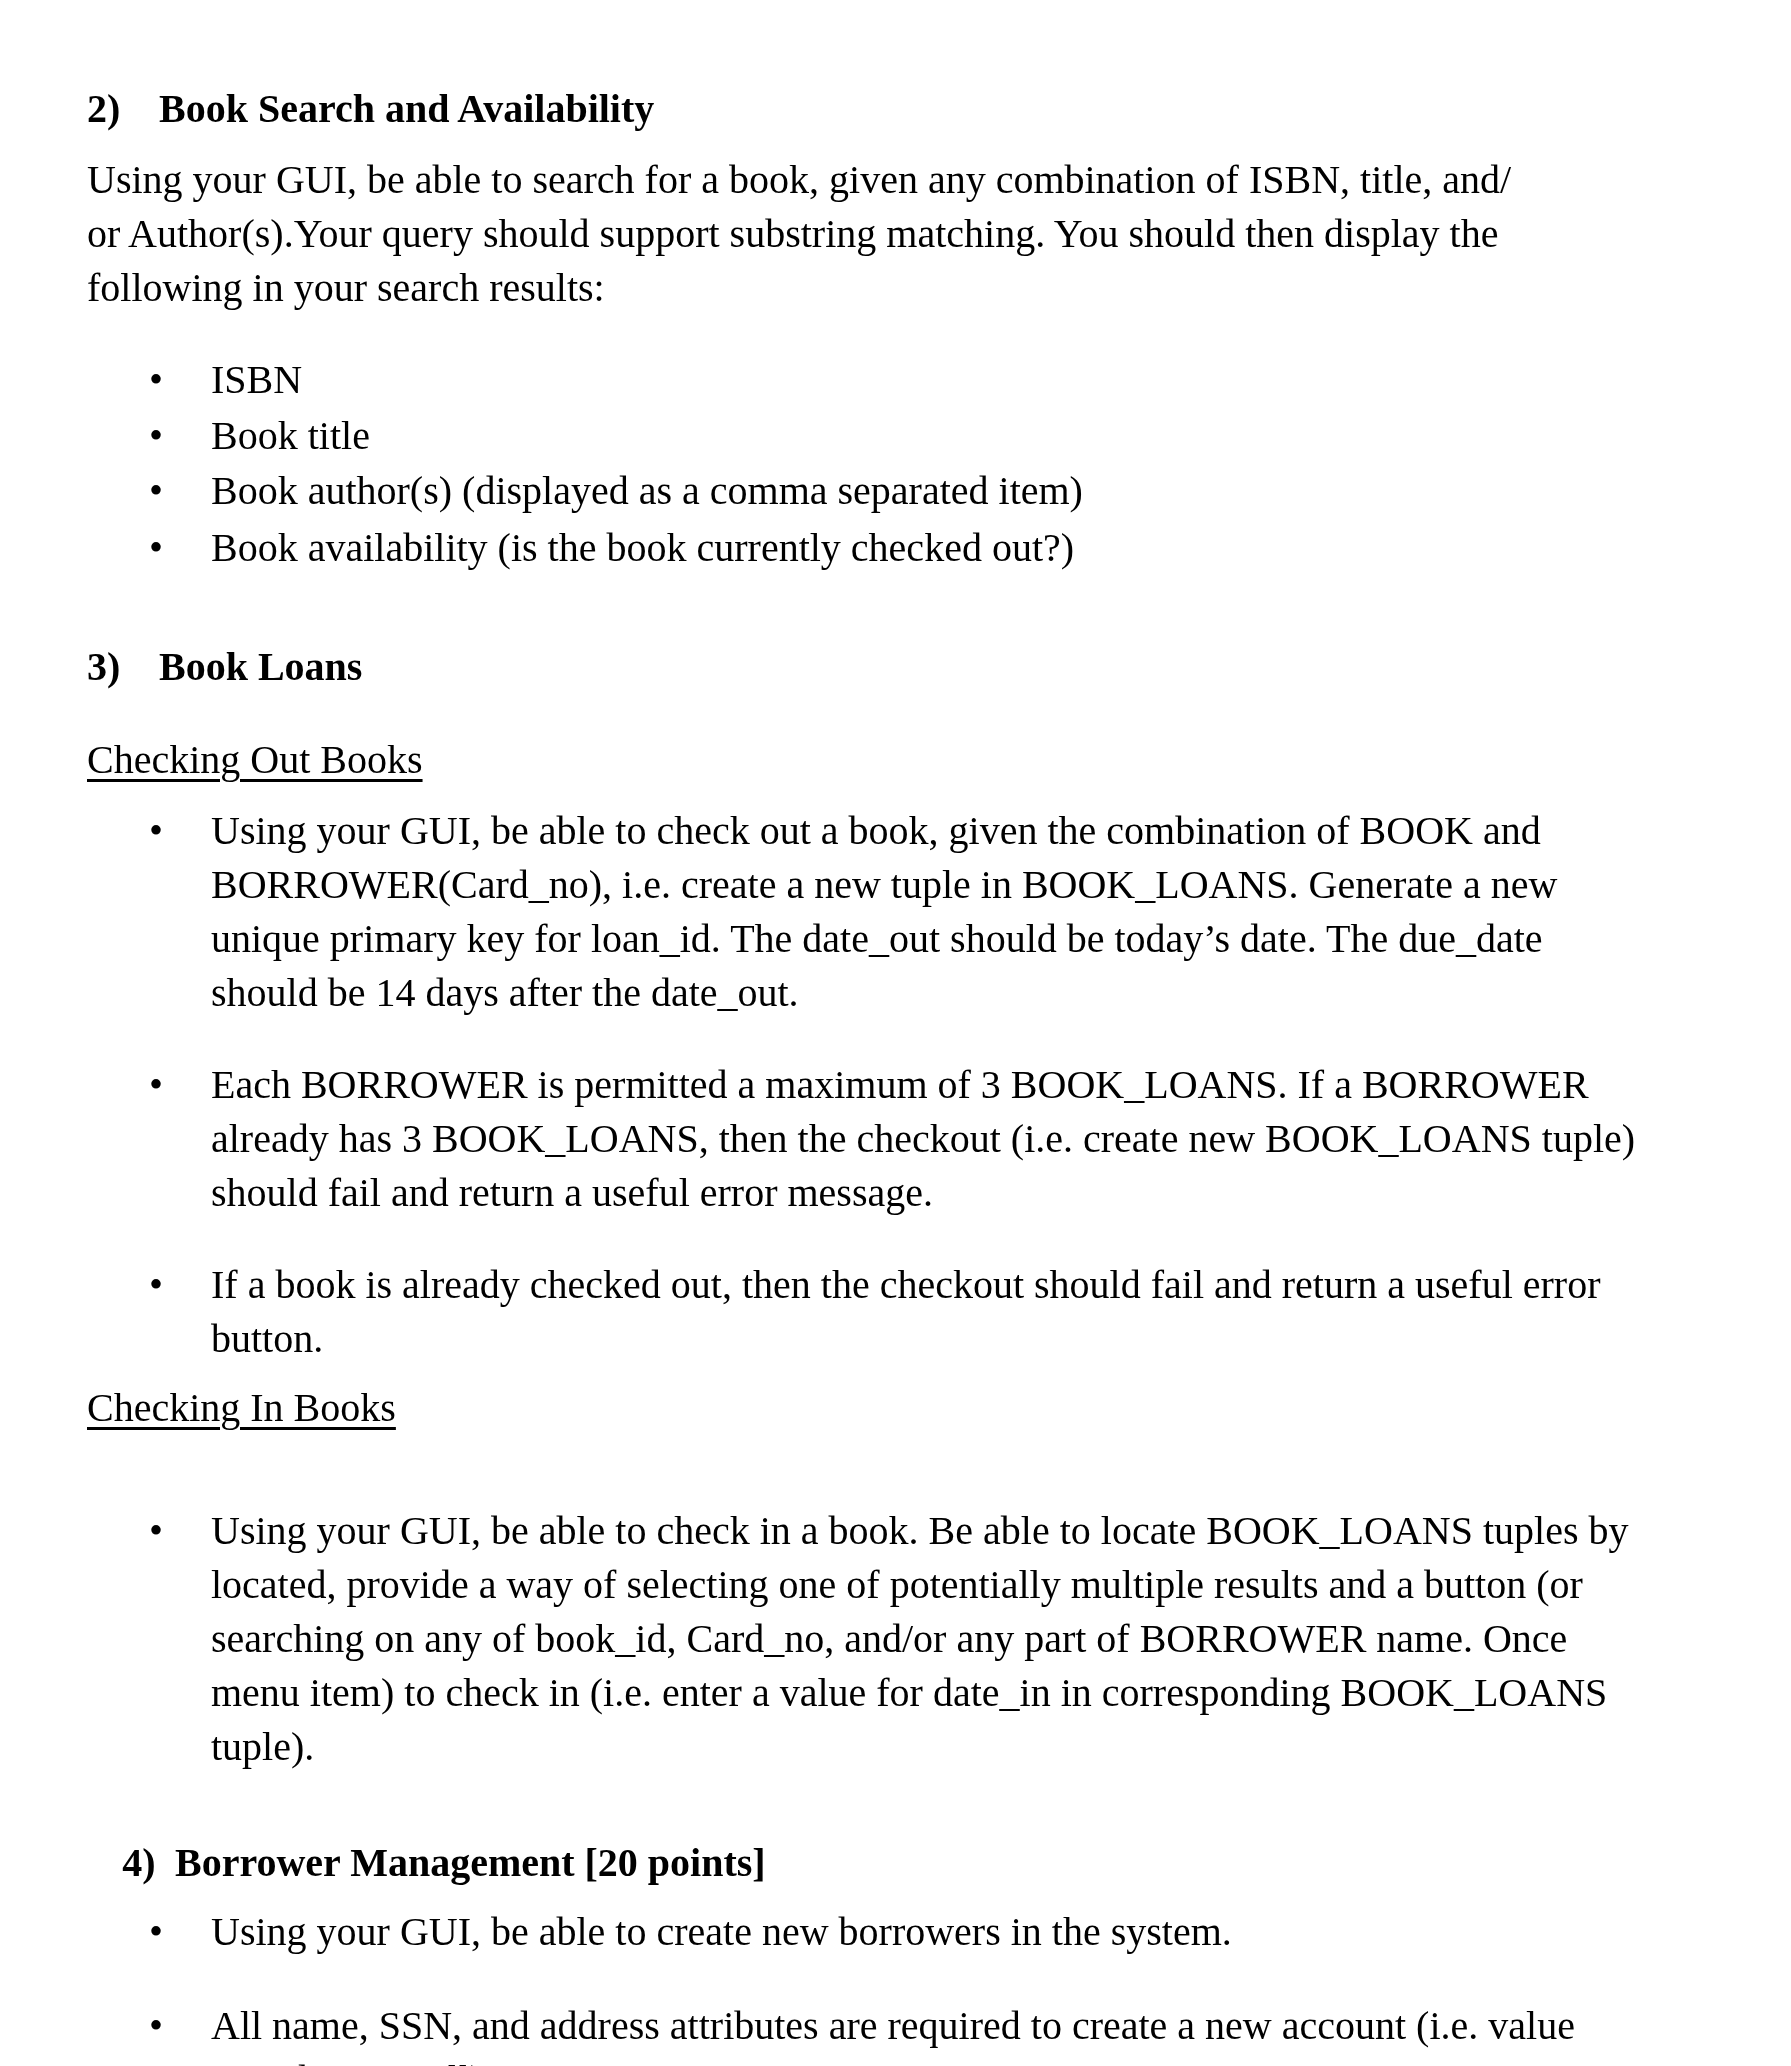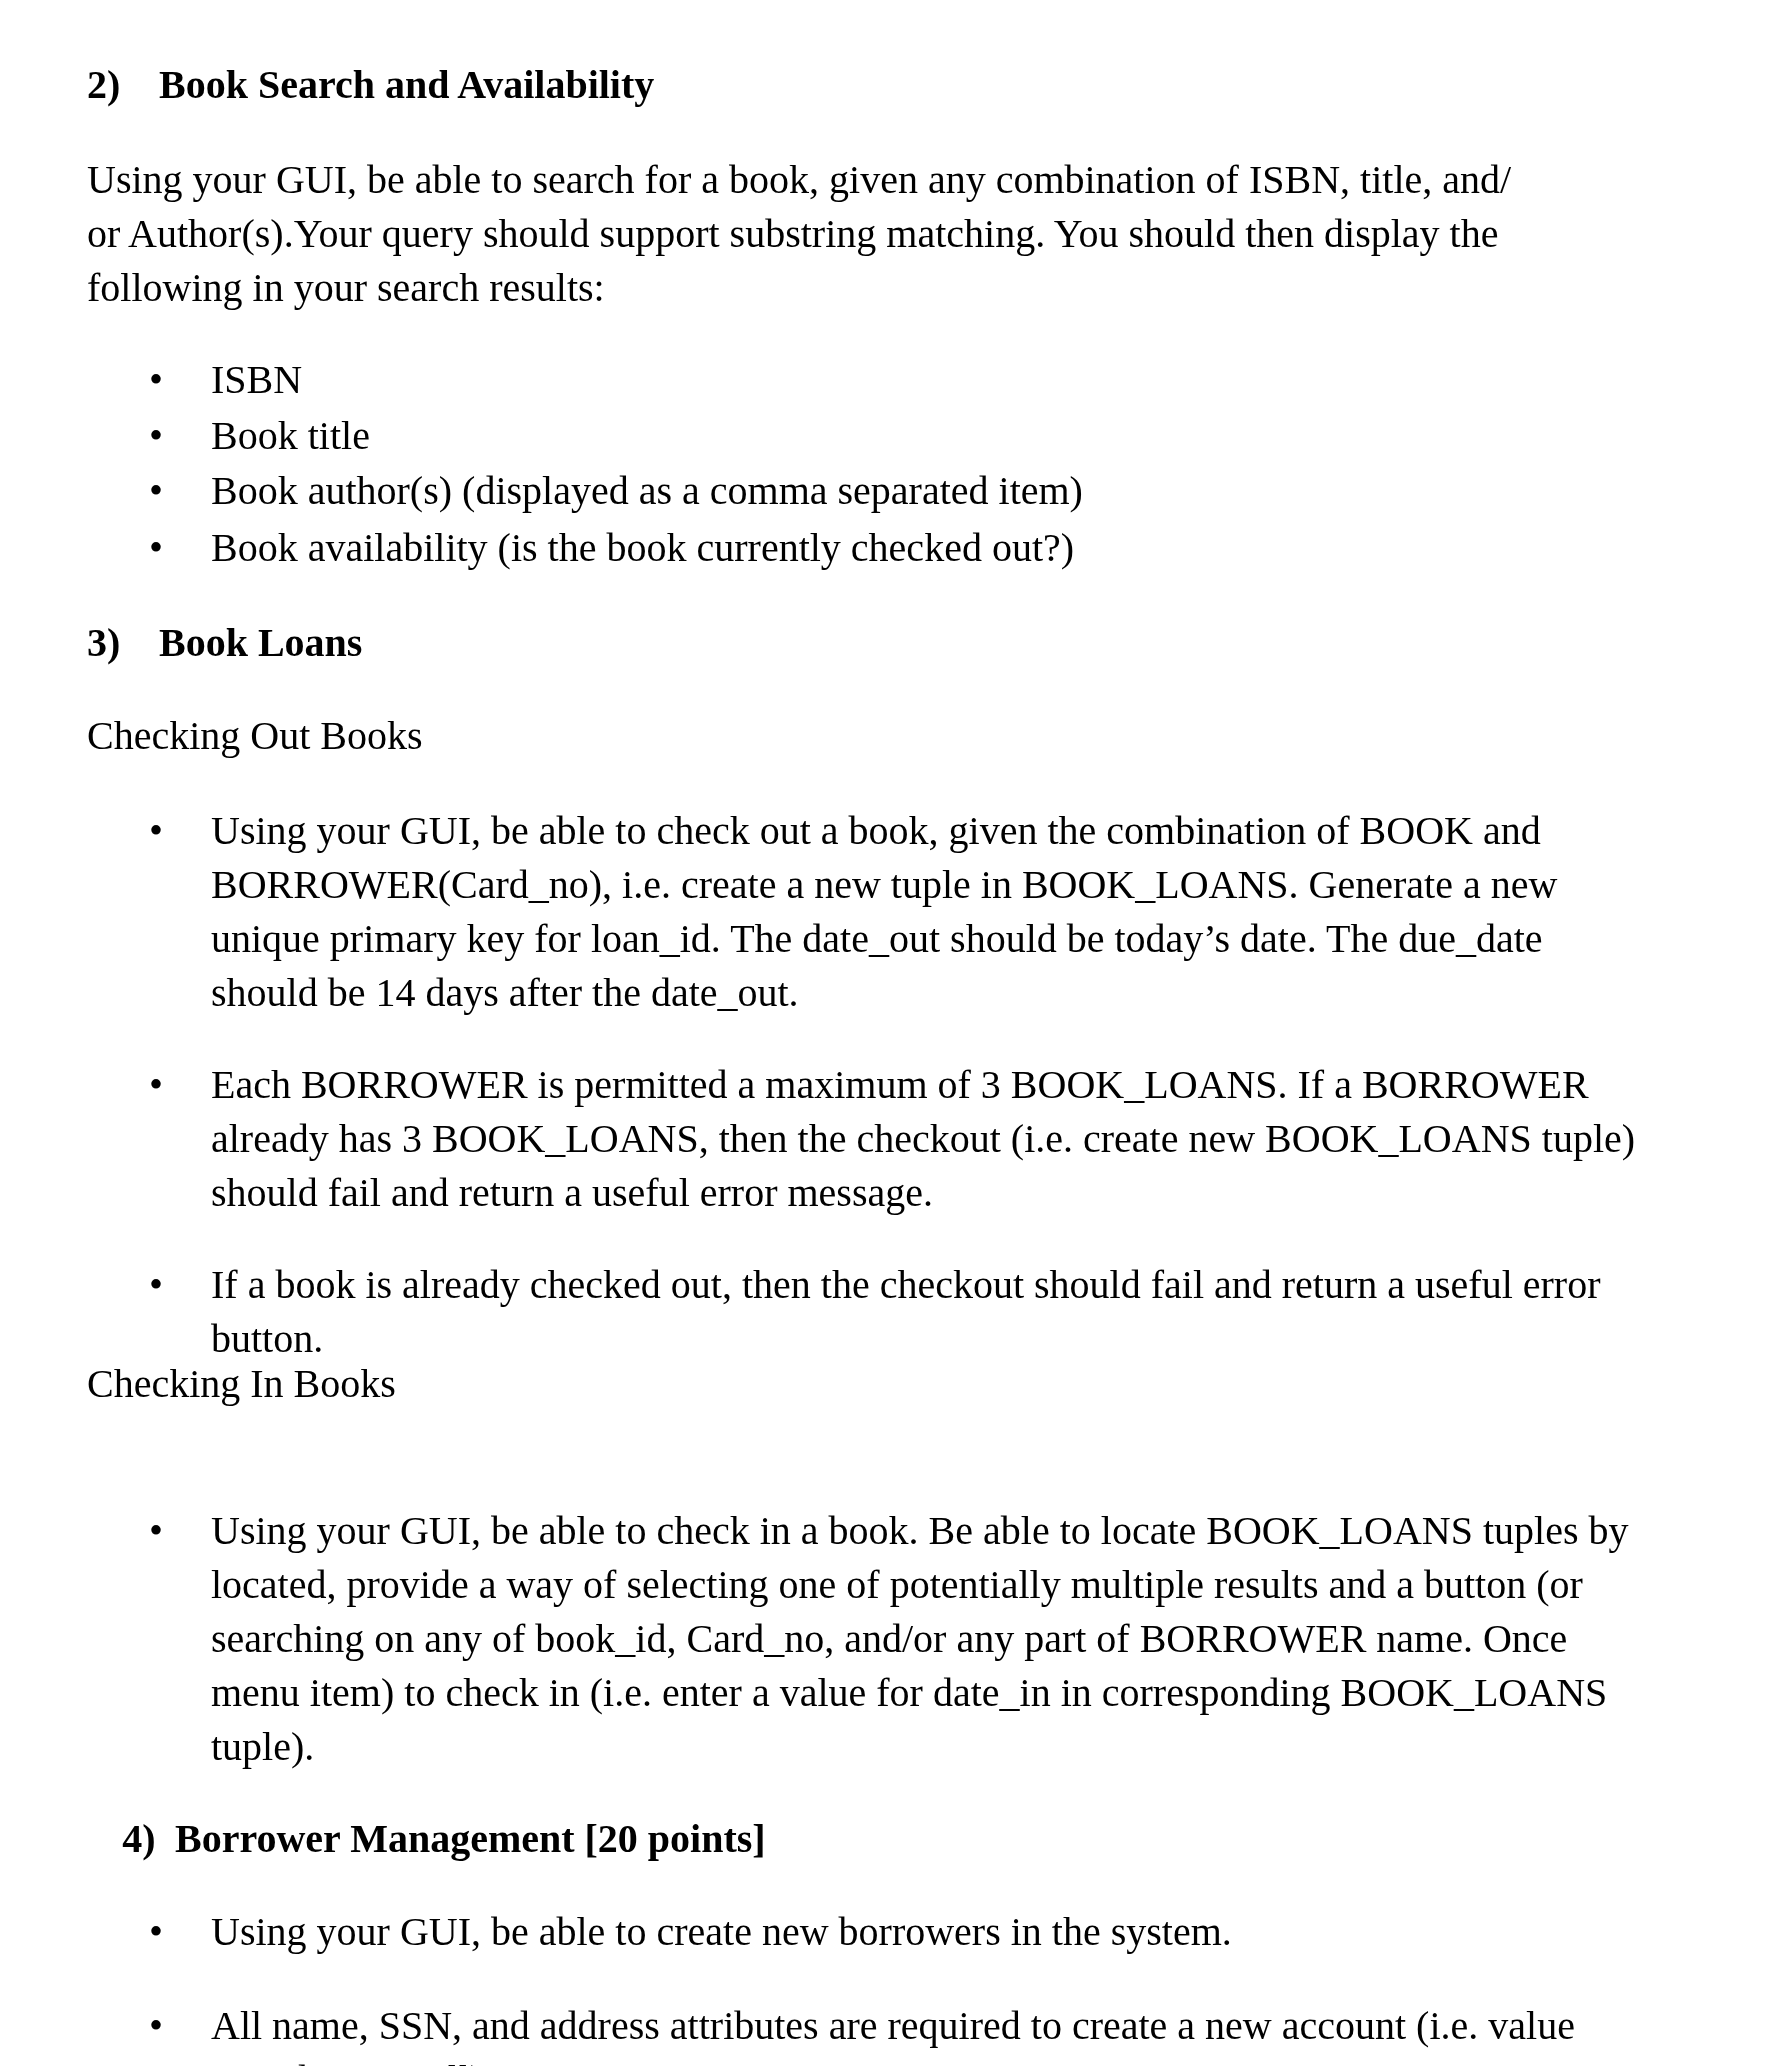--- a/index.html
+++ b/index.html
@@ -3,24 +3,24 @@
   <meta charset="utf-8">
   <style>
     html, body { margin: 0; padding: 0; background: #ffffff; }
     body {
       width: 1792px; height: 2146px; position: relative; overflow: hidden;
       font-family: "Liberation Serif", "DejaVu Serif", serif;
       color: #000000;
       font-size: 40px;
       line-height: 54px;
     }
-    .abs { position: absolute; white-space: nowrap; }
+    .abs { position: absolute; white-space: nowrap; margin-top: 24px; }
     .heading { font-weight: bold; }
     .heading .num { display: inline-block; width: 72px; }
-    .sub { text-decoration-thickness: 2.5px; text-underline-offset: 5.8px; }
+    .sub { text-decoration: underline; text-decoration-thickness: 2.5px; text-underline-offset: 5.8px; }
     .para { position: absolute; left: 87px; }
     .para .line { display: block; white-space: nowrap; height: 54px; }
     .bullet-item { position: absolute; left: 0; }
     .bullet-item .dot { position: absolute; left: 149px; top: 0; width: 25px; }
     .bullet-item .text { position: absolute; left: 211px; top: 0; }
     .bullet-item .text .line { display: block; white-space: nowrap; height: 54px; }
   </style>
 </head>
 <body>
 

